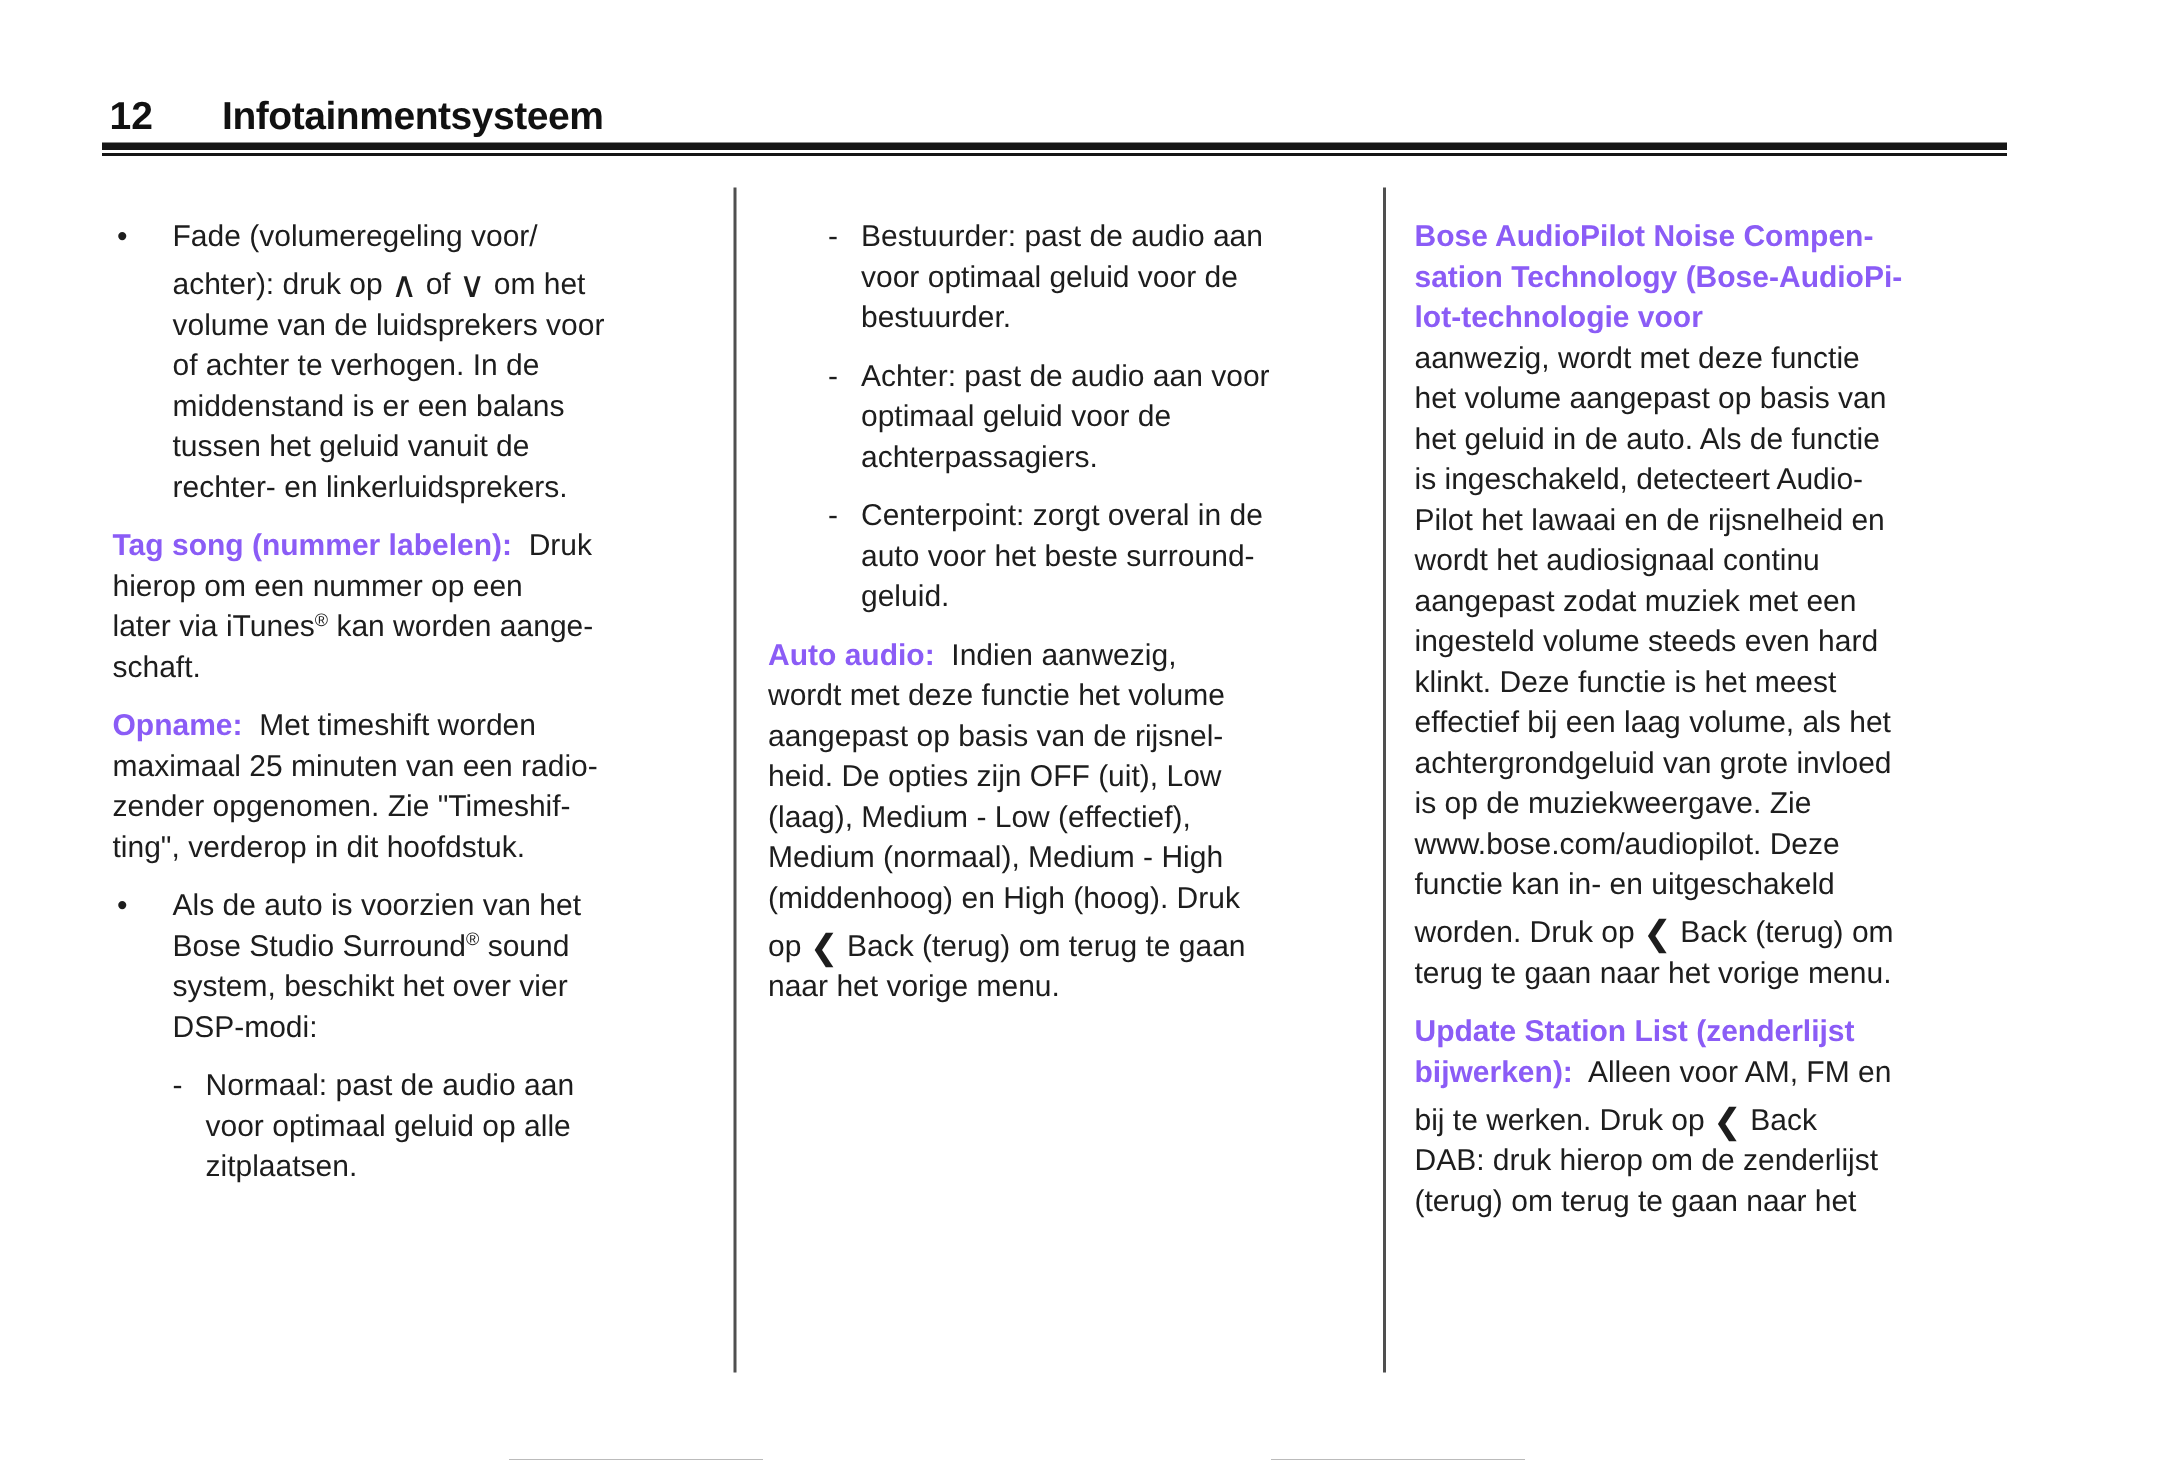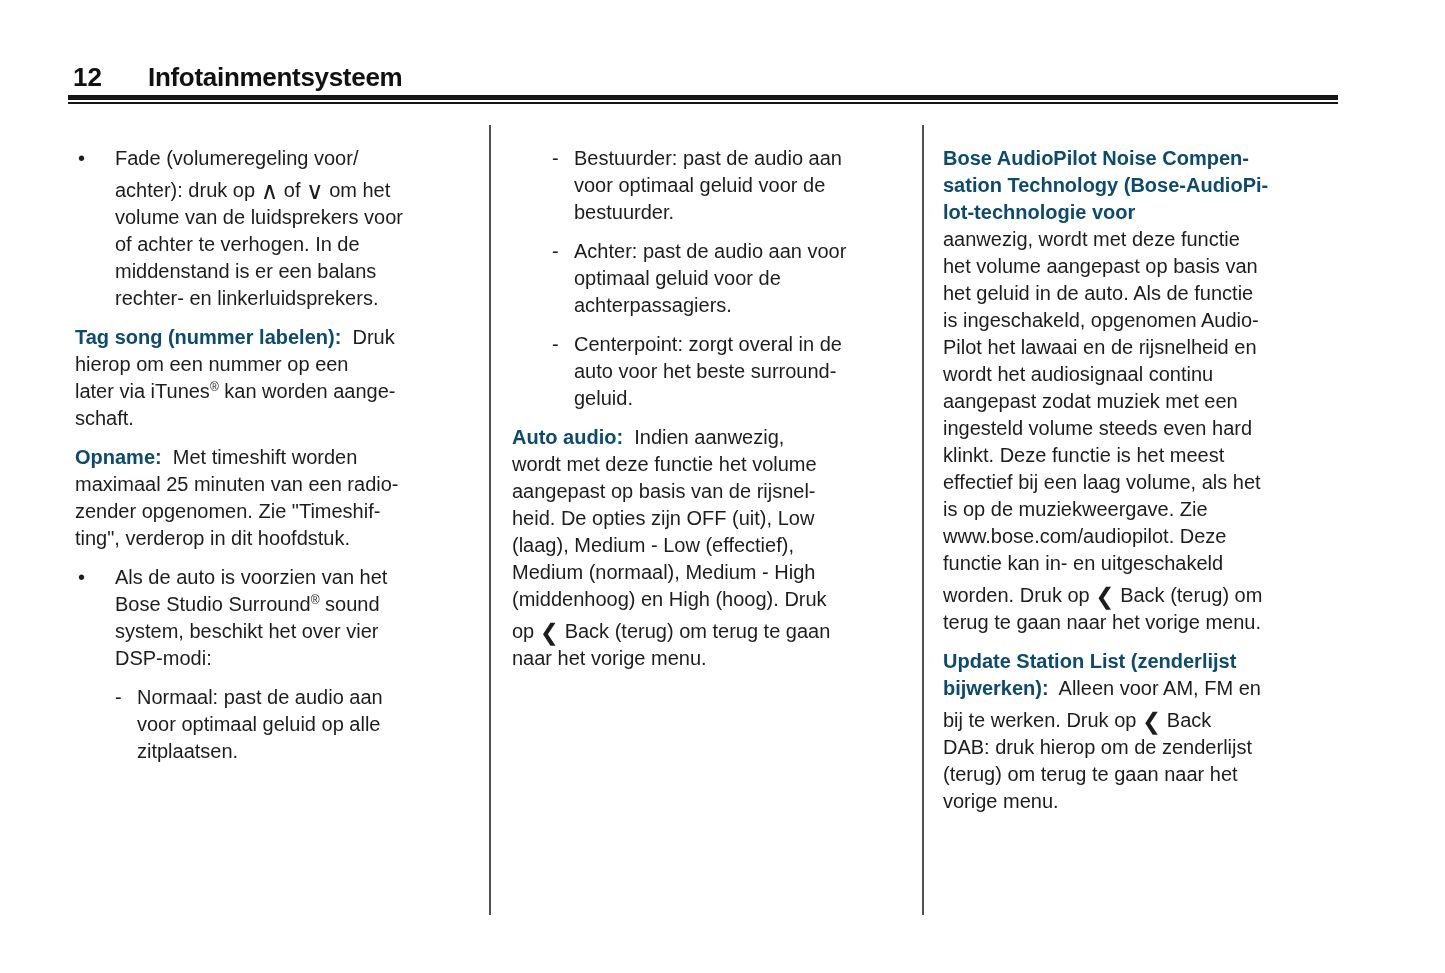--- a/index.html
+++ b/index.html
@@ -24,21 +24,21 @@
   
   .block{position:relative;margin:0 0 12px 0;}
   .block .marker{position:absolute;top:0;line-height:27px;}
   .block.bullet > .marker{left:3px;}
   .block.bullet > .body{padding-left:40px;}
   .block.dash > .marker{left:40px;}
   .block.dash > .body{padding-left:62px;}
   .block.para > .body{padding-left:0;}
   .line{white-space:pre;line-height:27px;}
   .line.tall{padding-top:5px;}
-  .b{font-weight:bold;color:#0c4a6e;}
+  .b{font-weight:bold;color:#8b5cf6;}
   .sup{font-size:12px;vertical-align:7px;line-height:0;}
   .caret{font-size:24px;line-height:0;vertical-align:-2px;font-family:"DejaVu Sans",sans-serif;}
   .back{font-size:23px;line-height:0;vertical-align:-2px;font-weight:bold;font-family:"DejaVu Sans",sans-serif;}
 </style>
 </head>
 <body>
 
 <div class="page">
   <div class="hdr-num">12</div>
   <div class="hdr-title">Infotainmentsysteem</div>
@@ -46,20 +46,21 @@
 
   <div class="col col-1">
       <div class="block bullet">
         <span class="marker">•</span>
         <div class="body">
           <div class="line"><span>Fade (volumeregeling voor/</span></div>
           <div class="line tall"><span>achter): druk op </span><span class="caret">∧</span><span> of </span><span class="caret">∨</span><span> om het</span></div>
           <div class="line"><span>volume van de luidsprekers voor</span></div>
           <div class="line"><span>of achter te verhogen. In de</span></div>
           <div class="line"><span>middenstand is er een balans</span></div>
+          <div class="line"><span>tussen het geluid vanuit de</span></div>
           <div class="line"><span>rechter- en linkerluidsprekers.</span></div>
         </div>
       </div>
       <div class="block para">
         <div class="body">
           <div class="line"><span class="b">Tag song (nummer labelen):</span><span>  Druk</span></div>
           <div class="line"><span>hierop om een nummer op een</span></div>
           <div class="line"><span>later via iTunes</span><span class="sup">®</span><span> kan worden aange-</span></div>
           <div class="line"><span>schaft.</span></div>
         </div>
@@ -133,38 +134,38 @@
   <div class="sep sep-2"></div>
   <div class="col col-3">
       <div class="block para">
         <div class="body">
           <div class="line"><span class="b">Bose AudioPilot Noise Compen-</span></div>
           <div class="line"><span class="b">sation Technology (Bose-AudioPi-</span></div>
           <div class="line"><span class="b">lot-technologie voor</span></div>
           <div class="line"><span>aanwezig, wordt met deze functie</span></div>
           <div class="line"><span>het volume aangepast op basis van</span></div>
           <div class="line"><span>het geluid in de auto. Als de functie</span></div>
-          <div class="line"><span>is ingeschakeld, opgenomen Audio-</span></div>
+          <div class="line"><span>is ingeschakeld, detecteert Audio-</span></div>
           <div class="line"><span>Pilot het lawaai en de rijsnelheid en</span></div>
           <div class="line"><span>wordt het audiosignaal continu</span></div>
           <div class="line"><span>aangepast zodat muziek met een</span></div>
           <div class="line"><span>ingesteld volume steeds even hard</span></div>
           <div class="line"><span>klinkt. Deze functie is het meest</span></div>
           <div class="line"><span>effectief bij een laag volume, als het</span></div>
+          <div class="line"><span>achtergrondgeluid van grote invloed</span></div>
           <div class="line"><span>is op de muziekweergave. Zie</span></div>
           <div class="line"><span>www.bose.com/audiopilot. Deze</span></div>
           <div class="line"><span>functie kan in- en uitgeschakeld</span></div>
           <div class="line tall"><span>worden. Druk op </span><span class="back">❮</span><span> Back (terug) om</span></div>
           <div class="line"><span>terug te gaan naar het vorige menu.</span></div>
         </div>
       </div>
       <div class="block para">
         <div class="body">
           <div class="line"><span class="b">Update Station List (zenderlijst</span></div>
           <div class="line"><span class="b">bijwerken):</span><span>  Alleen voor AM, FM en</span></div>
           <div class="line tall"><span>bij te werken. Druk op </span><span class="back">❮</span><span> Back</span></div>
           <div class="line"><span>DAB: druk hierop om de zenderlijst</span></div>
           <div class="line"><span>(terug) om terug te gaan naar het</span></div>
-          <div class="line"><span>vorige menu.</span></div>
         </div>
       </div>
     </div>
 </div>
 
 </body></html>

